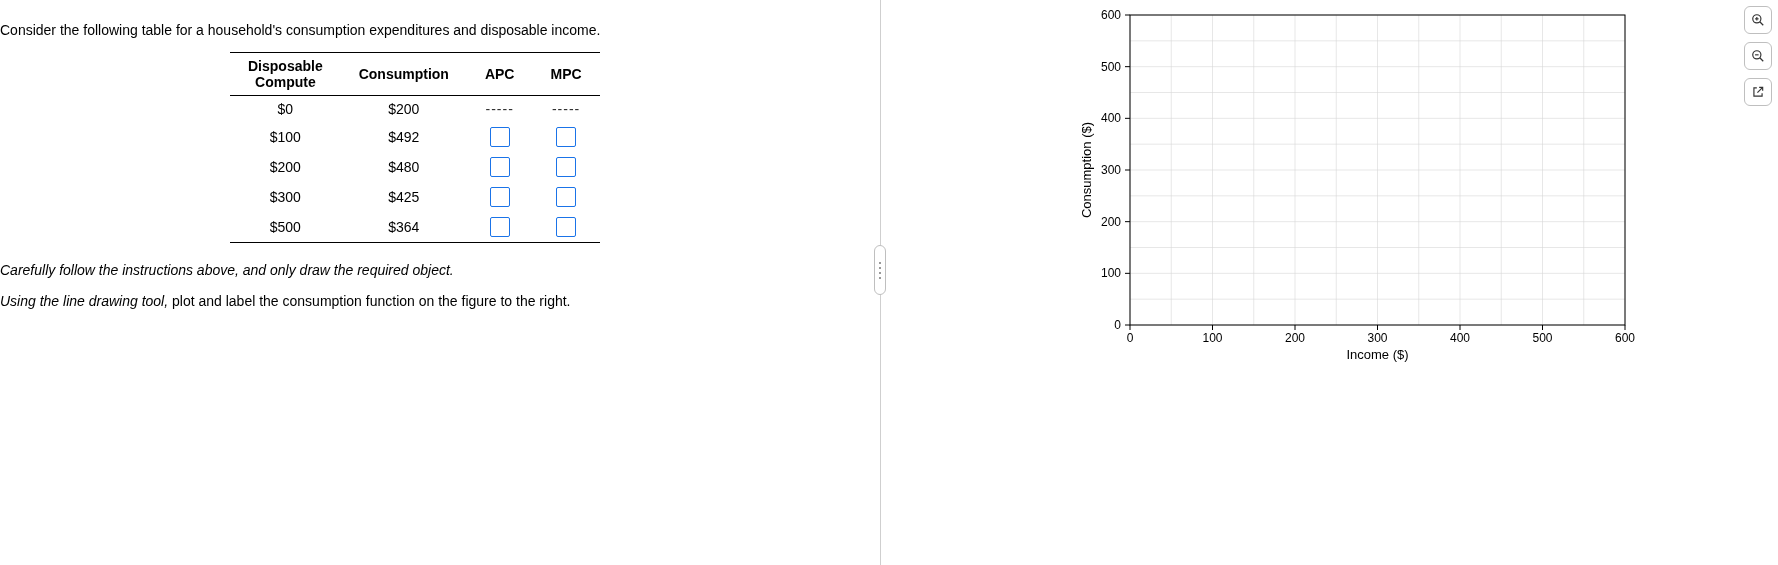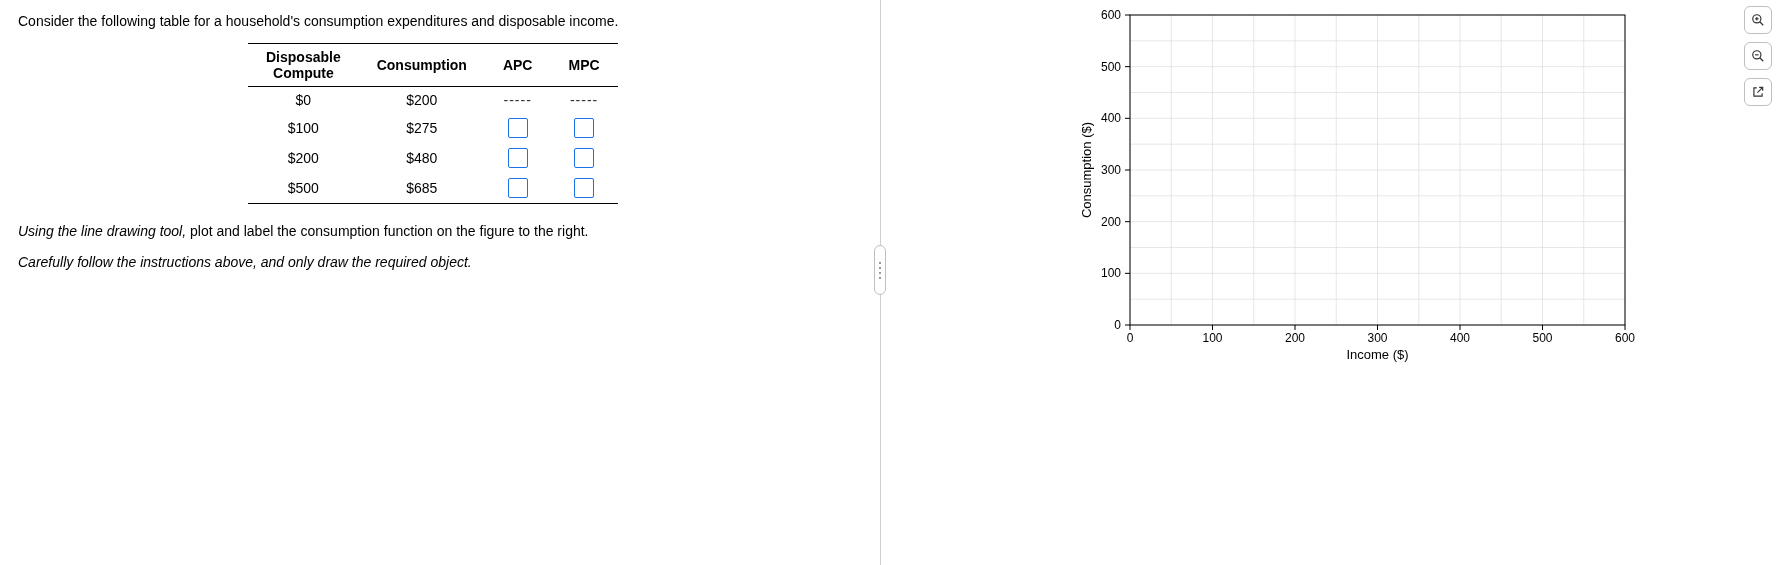--- a/index.html
+++ b/index.html
@@ -8,23 +8,23 @@
     font-family: Arial, Helvetica, sans-serif;
     font-size: 14px;
     color: #000;
     width: 1778px;
     height: 565px;
     position: relative;
     background: #fff;
   }
   .left-pane {
     position: absolute;
-    left: 0; top: 0;
+    left: 0; top: 9px;
     width: 880px;
-    padding: 8px 18px;
+    padding: 8px 0;
   }
   .instr { margin: 4px 0 12px; line-height: 1.35; }
   .italic { font-style: italic; }
   .data-table {
     margin: 10px auto 18px 230px;
     border-collapse: collapse;
   }
   .data-table th, .data-table td {
     padding: 5px 18px;
     text-align: center;
@@ -113,43 +113,49 @@
     </thead>
     <tbody>
         <tr>
           <td>$0</td>
           <td>$200</td>
           <td><span class="dash">-----</span></td>
           <td><span class="dash">-----</span></td>
         </tr>
         <tr>
           <td>$100</td>
-          <td>$275</td>
+          <td>$492</td>
           <td><input class="inp" style=""></td>
           <td><input class="inp" style=""></td>
         </tr>
         <tr>
           <td>$200</td>
           <td>$480</td>
           <td><input class="inp" style=""></td>
           <td><input class="inp" style=""></td>
         </tr>
         <tr>
+          <td>$300</td>
+          <td>$425</td>
+          <td><input class="inp" style=""></td>
+          <td><input class="inp" style=""></td>
+        </tr>
+        <tr>
           <td>$500</td>
-          <td>$685</td>
+          <td>$364</td>
           <td><input class="inp" style=""></td>
           <td><input class="inp" style=""></td>
         </tr>
       </tbody>
   </table>
 
+  <p class="instr italic">Carefully follow the instructions above, and only draw the required object.</p>
   <p class="instr">
     <span class="italic">Using the line drawing tool,</span><span> plot and label the consumption function on the figure to the right.</span>
   </p>
-  <p class="instr italic">Carefully follow the instructions above, and only draw the required object.</p>
 </div>
 
 <div class="divider-v"></div>
 <div class="divider-handle">
   <div class="dot"></div>
     <div class="dot"></div>
     <div class="dot"></div>
     <div class="dot"></div>
 </div>
 

